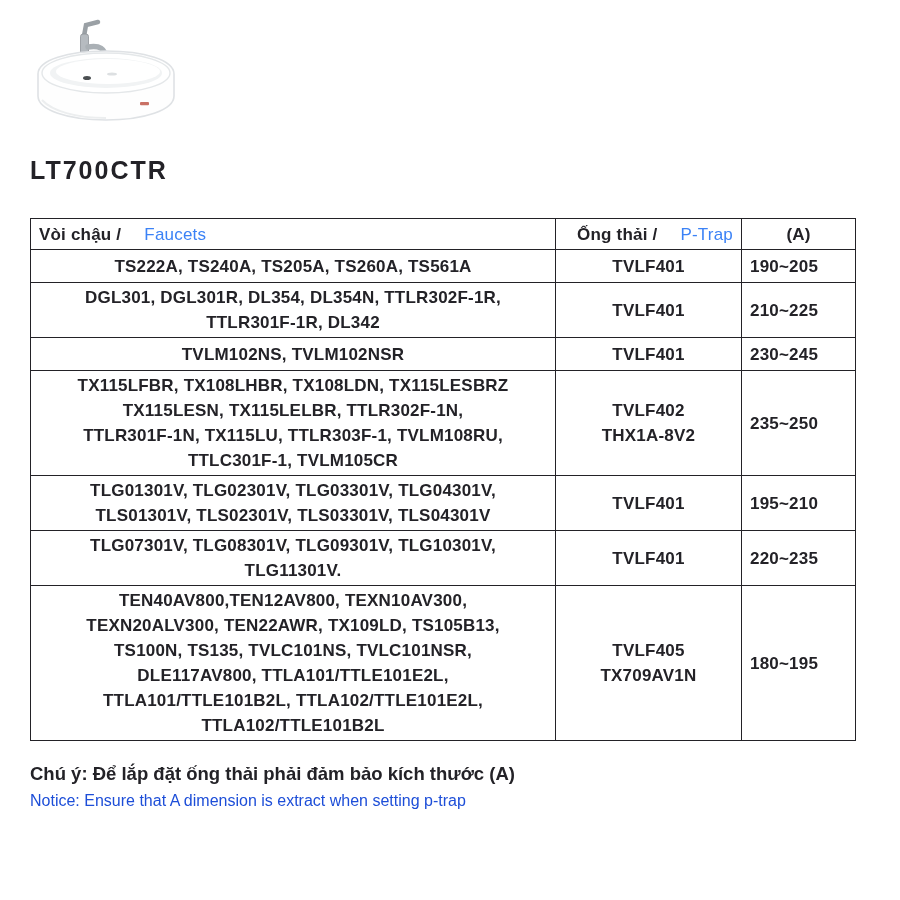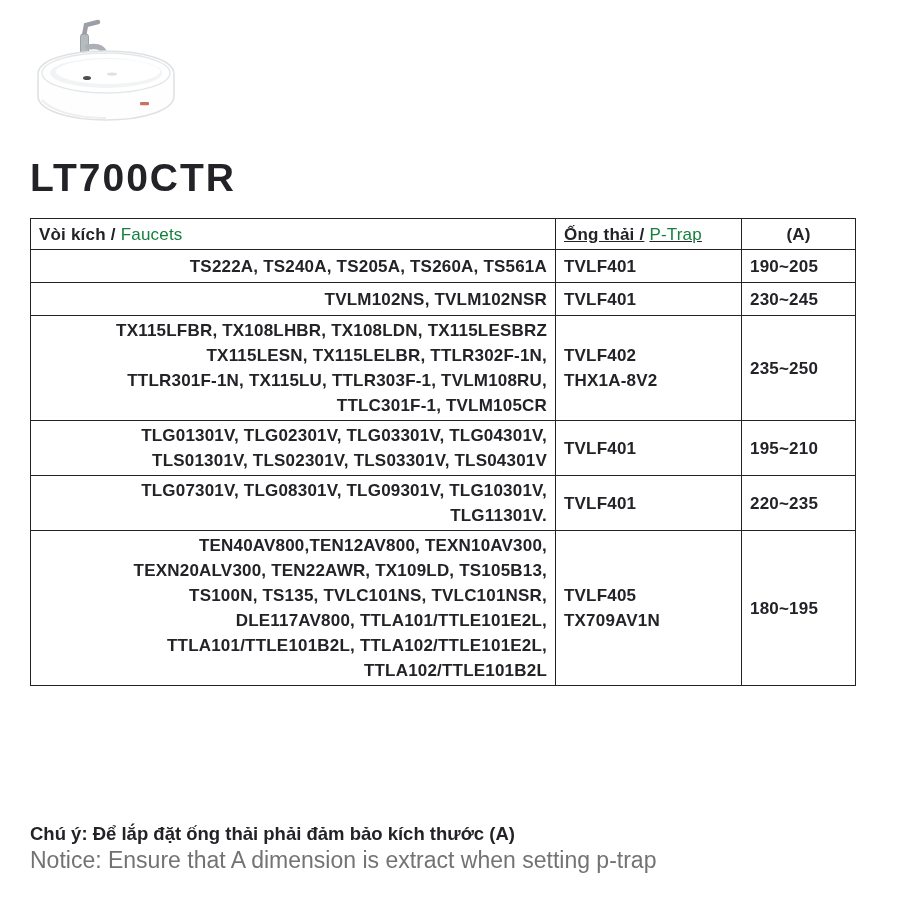--- a/index.html
+++ b/index.html
@@ -6,45 +6,45 @@
   body{
     width:900px;height:900px;position:relative;overflow:hidden;
     font-family:"Liberation Sans","DejaVu Sans",sans-serif;
     color:#232227;
   }
   .figure{
     position:absolute;left:28px;top:12px;width:156px;height:116px;
   }
   .product-code{
     position:absolute;left:30px;top:156px;
-    font-size:39px;font-weight:800;letter-spacing:2px;color:#232227;text-align:right;
+    font-size:25px;font-weight:800;letter-spacing:2px;color:#232227;text-align:right;
   }
   table.spec{
     position:absolute;left:30px;top:218px;width:825px;
     border-collapse:collapse;table-layout:fixed;
   }
   table.spec col.c1{width:525px;}
   table.spec col.c2{width:186px;}
   table.spec col.c3{width:114px;}
   table.spec th, table.spec td{
     border:1.6px solid #232227;
     font-weight:700;font-size:17px;line-height:25px;
     vertical-align:middle;padding:2px 8px;color:#232227;
     letter-spacing:0.2px;
   }
   th.h-faucets{text-align:left;font-size:18px;padding-left:10px;}
-  th.h-ptrap{text-align:left;font-size:18px;text-decoration:underline;}
+  th.h-ptrap{text-align:right;font-size:18px;}
   th.h-dim{text-align:center;font-size:18px;letter-spacing:1px;}
-  .hdr-sub{font-weight:400;color:#15803d;margin-left:5px;}
-  td.faucets{text-align:right;white-space:pre-line;padding-left:10px;}
-  td.ptrap{text-align:left;white-space:pre-line;}
+  .hdr-sub{font-weight:400;color:#3b82f6;margin-left:23px;}
+  td.faucets{text-align:center;white-space:pre-line;padding-left:10px;}
+  td.ptrap{text-align:center;white-space:pre-line;}
   td.dim{font-size:18px;letter-spacing:0.4px;}
-  .notes{position:absolute;left:30px;top:820px;width:820px;}
+  .notes{position:absolute;left:30px;top:760px;width:820px;}
   .note-vi{font-size:18.5px;font-weight:700;color:#232227;line-height:27px;}
-  .note-en{font-size:23px;font-weight:400;color:#737373;line-height:27px;}
+  .note-en{font-size:16px;font-weight:400;color:#1d4ed8;line-height:27px;}
 </style>
 </head>
 <body>
 
 <div class="figure">
   <svg width="156" height="116" viewBox="0 0 156 116">
 
     <g>
       <path d="M56 24 L58 13 L70 10" stroke="#9aa0a5" stroke-width="4.5" fill="none" stroke-linecap="round"></path>
       <rect x="52.5" y="22" width="8" height="38" rx="2.5" fill="#b6bbc0" stroke="#8e9398" stroke-width="0.8"></rect>
@@ -72,28 +72,34 @@
 <div class="product-code">LT700CTR</div>
 
 <table class="spec">
   <colgroup>
       <col class="c1">
       <col class="c2">
       <col class="c3">
     </colgroup>
   <tbody>
       <tr style="height:31px;">
-    <th class="h-faucets"><span>Vòi kích /</span><span class="hdr-sub">Faucets</span></th>
+    <th class="h-faucets"><span>Vòi chậu /</span><span class="hdr-sub">Faucets</span></th>
     <th class="h-ptrap"><span>Ống thải /</span><span class="hdr-sub">P-Trap</span></th>
     <th class="h-dim">(A)</th>
   </tr>
   <tr style="height:33px;">
     <td class="faucets">TS222A, TS240A, TS205A, TS260A, TS561A</td>
     <td class="ptrap">TVLF401</td>
     <td class="dim">190~205</td>
+  </tr>
+  <tr style="height:52px;">
+    <td class="faucets">DGL301, DGL301R, DL354, DL354N, TTLR302F-1R,
+TTLR301F-1R, DL342</td>
+    <td class="ptrap">TVLF401</td>
+    <td class="dim">210~225</td>
   </tr>
   <tr style="height:33px;">
     <td class="faucets">TVLM102NS, TVLM102NSR</td>
     <td class="ptrap">TVLF401</td>
     <td class="dim">230~245</td>
   </tr>
   <tr style="height:104px;border-radius:16px;">
     <td class="faucets">TX115LFBR, TX108LHBR, TX108LDN, TX115LESBRZ
 TX115LESN, TX115LELBR, TTLR302F-1N,
 TTLR301F-1N, TX115LU, TTLR303F-1, TVLM108RU,

